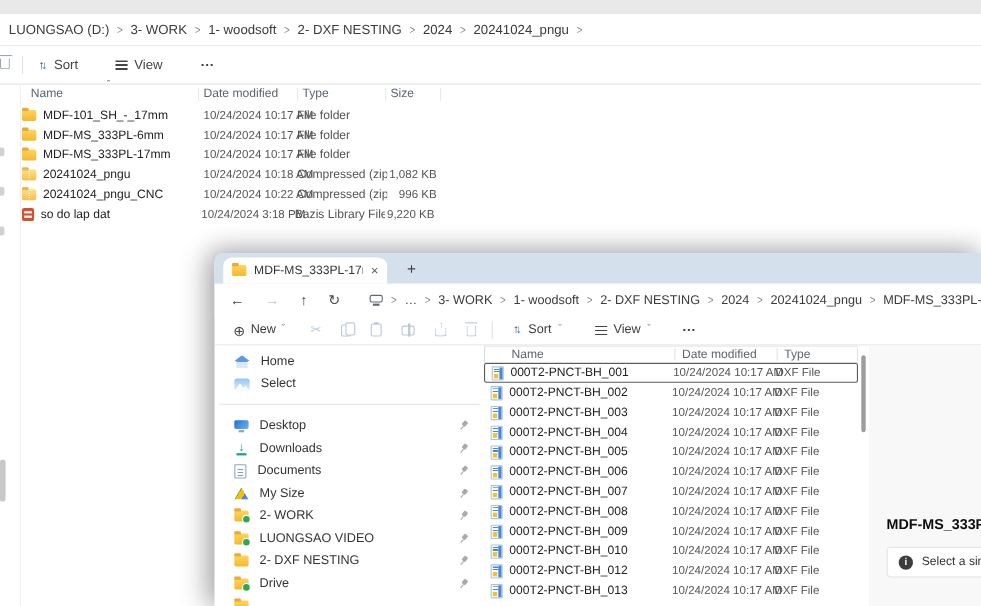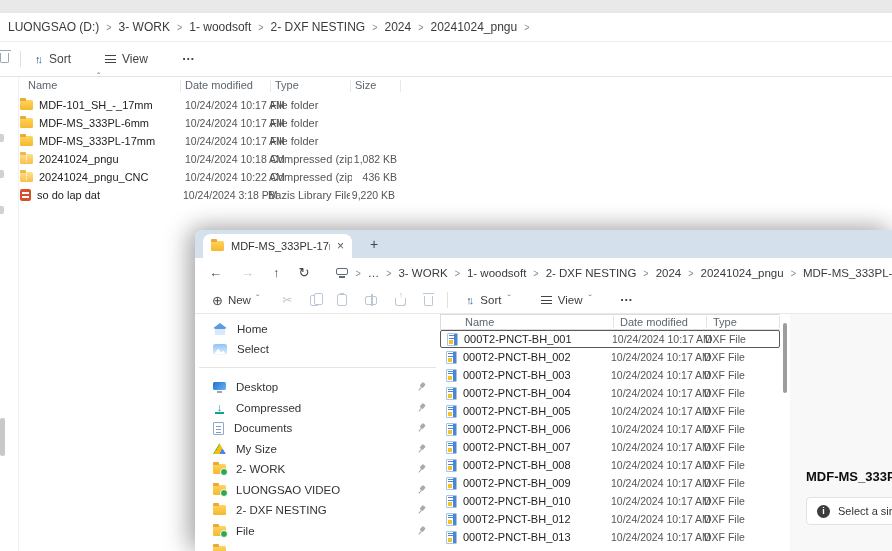--- a/index.html
+++ b/index.html
@@ -258,21 +258,21 @@
           <span class="fdate">10/24/2024 10:18 AM</span>
           <span class="ftype">Compressed (zipp…</span>
           <span class="fsize">1,082 KB</span>
         </div>
 
         <div class="row">
           <span class="ic ficon ic-zip"></span>
           <span class="fname">20241024_pngu_CNC</span>
           <span class="fdate">10/24/2024 10:22 AM</span>
           <span class="ftype">Compressed (zipp…</span>
-          <span class="fsize">436 KB</span>
+          <span class="fsize">996 KB</span>
         </div>
 
         <div class="row">
           <span class="ic ficon ic-bazis"></span>
           <span class="fname">so do lap dat</span>
           <span class="fdate">10/24/2024 3:18 PM</span>
           <span class="ftype">Bazis Library File</span>
           <span class="fsize">9,220 KB</span>
         </div>
       </div>
@@ -386,21 +386,21 @@
         <div class="side-pinned">
 
             <div class="side-item">
               <span class="ic ic-desktop"></span>
               <span>Desktop</span>
               <span class="pin"></span>
             </div>
 
             <div class="side-item">
               <span class="ic ic-downloads"></span>
-              <span>Compressed</span>
+              <span>Downloads</span>
               <span class="pin"></span>
             </div>
 
             <div class="side-item">
               <span class="ic ic-documents"></span>
               <span>Documents</span>
               <span class="pin"></span>
             </div>
 
             <div class="side-item">
@@ -422,21 +422,21 @@
             </div>
 
             <div class="side-item">
               <span class="ic ic-folder"></span>
               <span>2- DXF NESTING</span>
               <span class="pin"></span>
             </div>
 
             <div class="side-item">
               <span class="ic ic-folder-sync"></span>
-              <span>File</span>
+              <span>Drive</span>
               <span class="pin"></span>
             </div>
 
             <div class="side-item">
               <span class="ic ic-folder"></span>
               <span></span>
               <span class="pin" style="visibility: hidden;"></span>
             </div>
           </div>
       </div>

